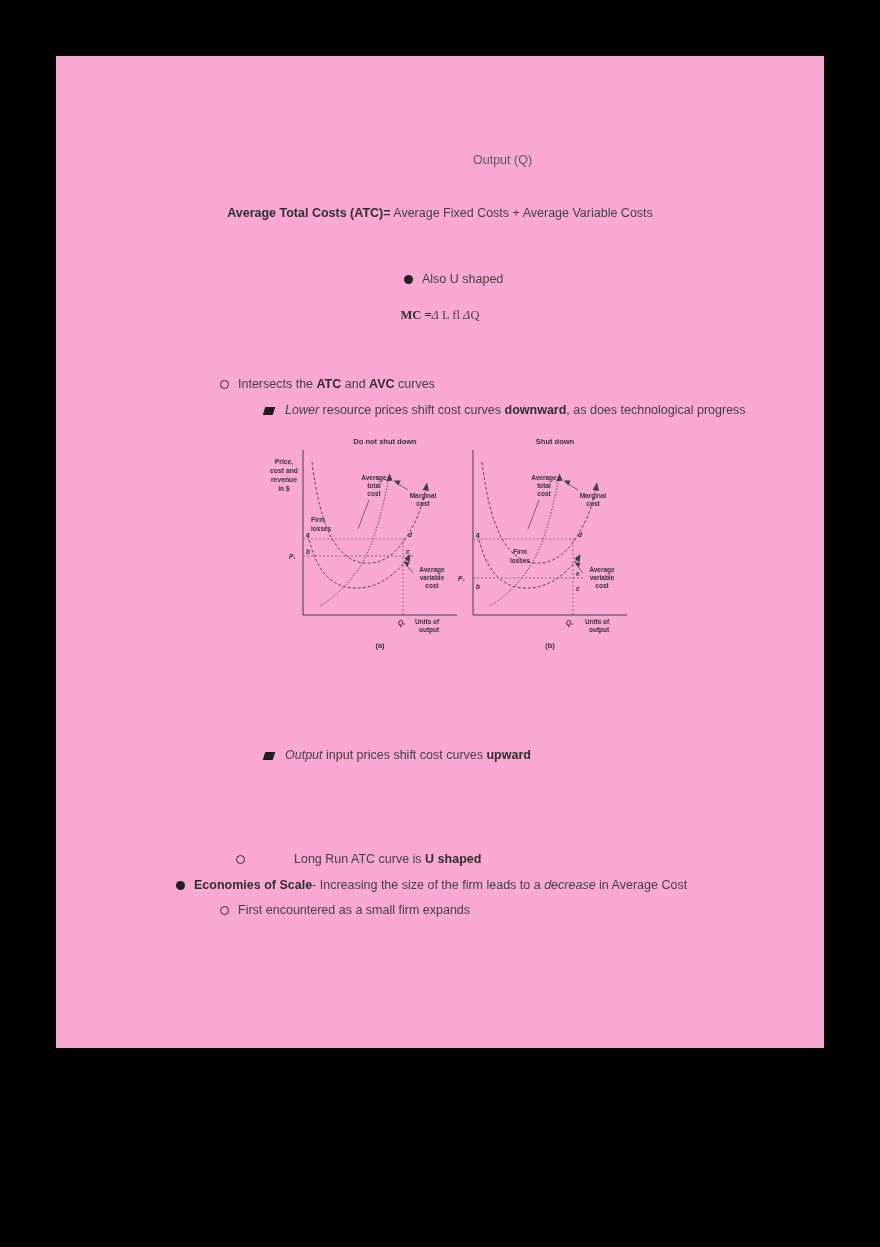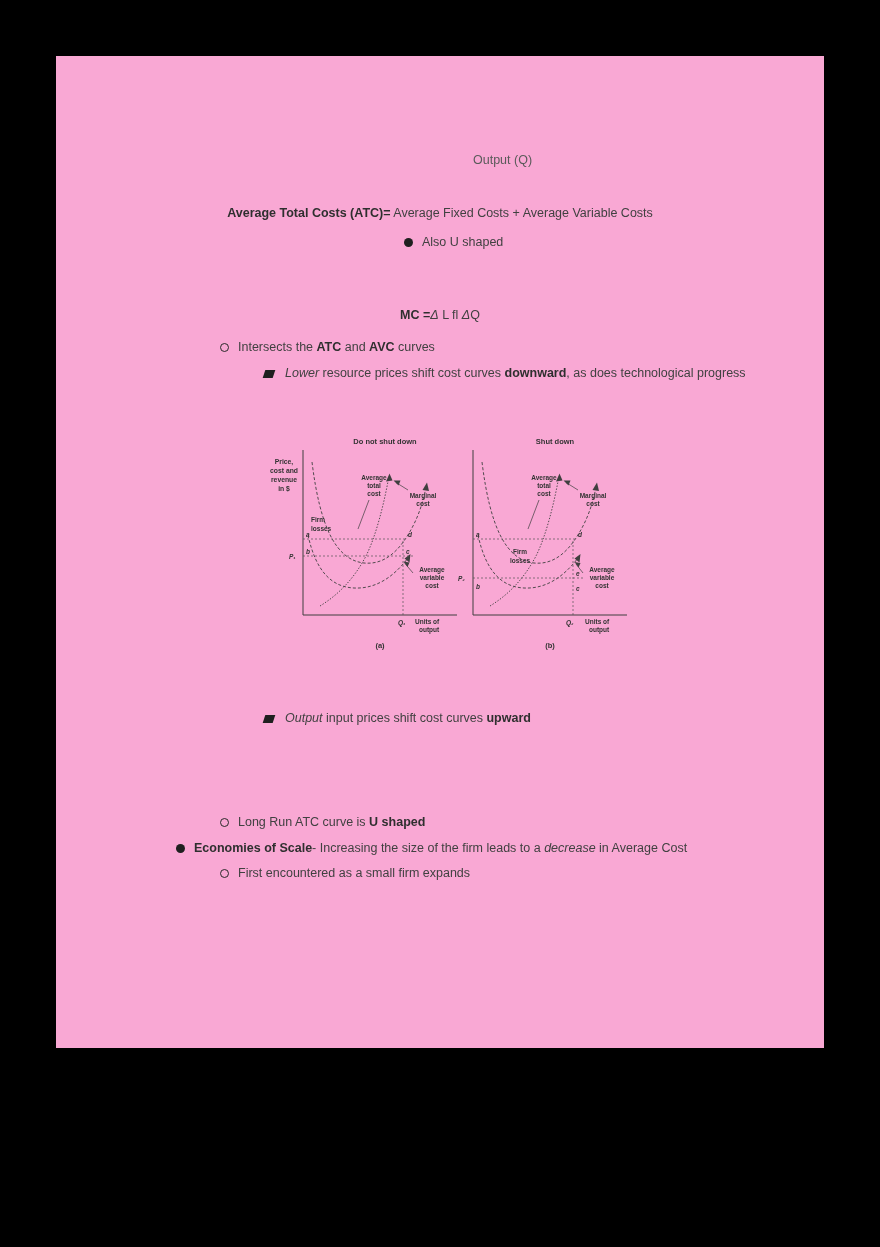--- a/index.html
+++ b/index.html
@@ -1,21 +1,21 @@
 <!DOCTYPE html>
 <html><head>
 <meta charset="utf-8">
 <style>
   * { margin:0; padding:0; box-sizing:border-box; }
   html,body { width:880px; height:1247px; }
   body { background:#000; font-family:"Liberation Sans", sans-serif; position:relative; overflow:hidden; }
   .page { position:absolute; left:56px; top:56px; width:768px; height:992px; background:#f9a8d4; color:#414141; font-size:12.5px; }
   .abs { position:absolute; }
   .center { width:768px; text-align:center; }
-  .line { display:flex; align-items:flex-start; }
+  .line { display:flex; align-items:flex-start;margin-top:37px; }
   .line .txt { line-height:25px; display:block; }
   b { font-weight:bold; color:#2f2f2f; }
   i { font-style:italic; }
   .gray { color:#5a5a5a; }
   .wavy { text-decoration:underline; text-decoration-style:wavy; text-decoration-color:#4a4a4a; text-underline-offset:2px; }
   
   .b1 { flex:0 0 auto; width:9px; height:9px; border-radius:50%; background:#1f1f1f; margin-top:8px; margin-right:9px; }
   .b2 { flex:0 0 auto; width:9px; height:9px; border-radius:50%; border:1.4px solid #2a2a2a; background:transparent; margin-top:8px; margin-right:9px; }
   .b3 { flex:0 0 auto; width:10px; height:8px; background:#1f1f1f; transform:skewX(-18deg); margin-top:9px; margin-right:11px; }
   
@@ -43,21 +43,21 @@
   <div class="abs center" style="left:0; top:150px;">
     <b>Average Total Costs (ATC)=</b><span> Average Fixed Costs + Average Variable Costs</span>
   </div>
 
   <div class="abs line" style="left:348px; top:174px;">
     <span class="b1"></span>
     <span class="txt">Also U shaped</span>
   </div>
 
 
-  <div class="abs center" style="left:0; top:252px;">
+  <div class="abs center" style="left:0; top:252px;font-family:Liberation Serif, serif;">
     <b>MC =</b><i>Δ</i><span> L fl </span><i>Δ</i><span>Q</span>
   </div>
 
   <div class="abs line" style="left:164px; top:279px;">
     <span class="b2"></span>
     <span class="txt">
       <span>Intersects the </span><b>ATC</b><span> and </span><b>AVC</b><span> curves</span>
     </span>
   </div>
 
@@ -178,21 +178,21 @@
   </div>
 
   <div class="abs line" style="left:208px; top:650px;">
     <span class="b3"></span>
     <span class="txt">
       <i>Output</i><span> input prices shift cost curves </span><b>upward</b>
     </span>
   </div>
 
 
-  <div class="abs line" style="left:164px; top:754px;">
+  <div class="abs line" style="left:180px; top:754px;gap:40px;">
     <span class="b2"></span>
     <span class="txt">
       <span>Long Run ATC curve is </span><b>U shaped</b>
     </span>
   </div>
 
   <div class="abs line" style="left:120px; top:780px; width:600px;">
     <span class="b1"></span>
     <span class="txt">
       <b>Economies of Scale</b><span>- Increasing the size of the firm leads to a </span><i>decrease</i><span> in Average Cost</span>

